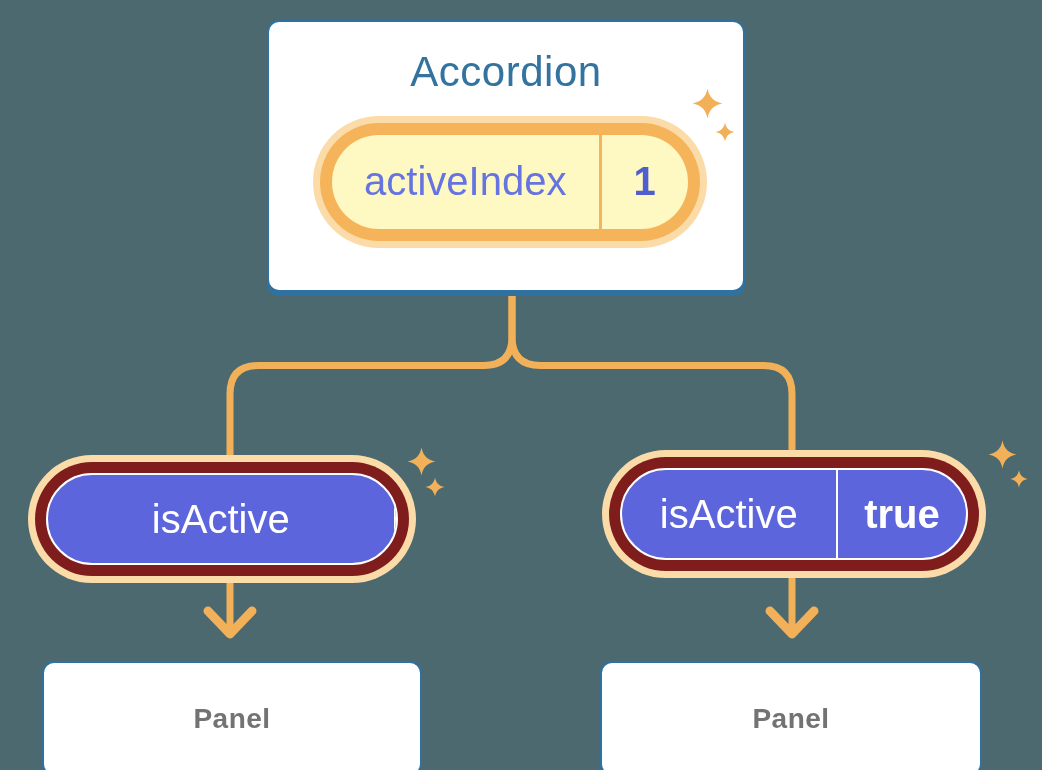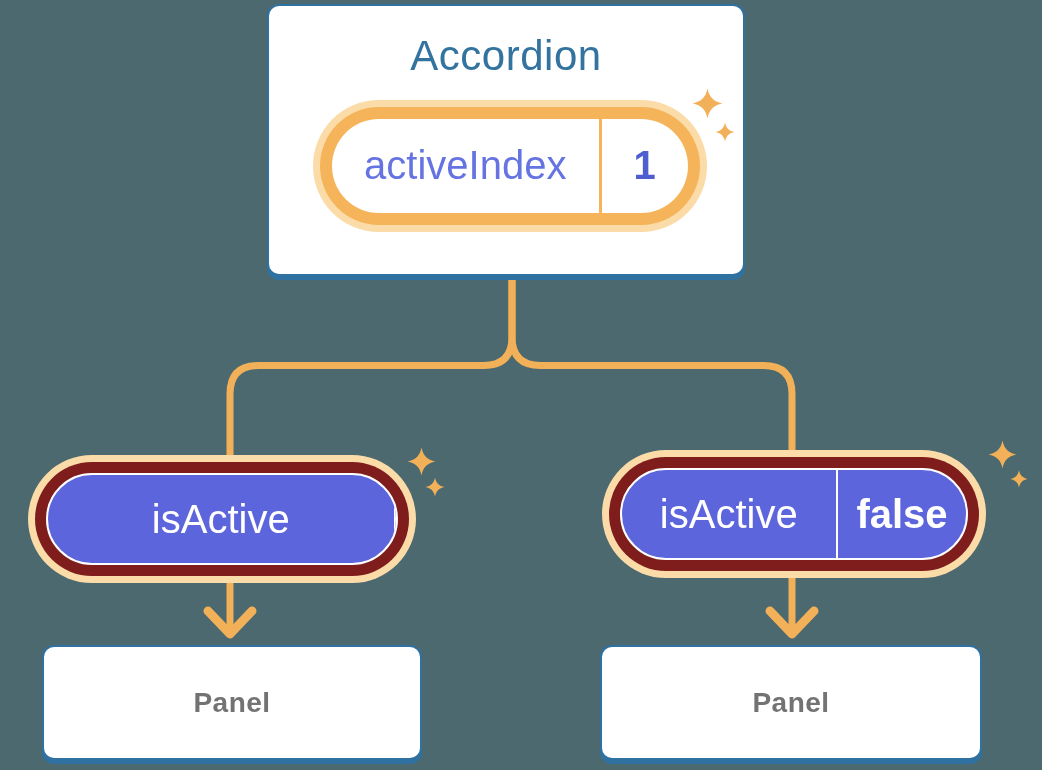--- a/index.html
+++ b/index.html
@@ -23,20 +23,21 @@
   }
   
   .card {
     position: absolute;
     background: #FFFFFF;
     border: 2.5px solid #2F71A1;
     border-radius: 12px;
     box-shadow: 0 4px 0 #2F71A1;
     box-sizing: border-box;
     z-index: 2;
+    margin-top: 16px;
   }
   .card-accordion { left: 267px; top: 4px;  width: 478px; height: 272px; }
   .card-panel-left  { left: 42px;  top: 645px; width: 380px; height: 115px; }
   .card-panel-right { left: 600px; top: 645px; width: 382px; height: 115px; }
   .node-title {
     position: absolute;
     left: 0; top: 26px;
     width: 100%;
     text-align: center;
     color: #33739F;
@@ -84,21 +85,21 @@
     align-items: center;
     justify-content: center;
     font-size: 40px;
   }
   .seg-label { flex: 1; }
   .pill-divider { width: 2.5px; align-self: stretch; }
 
   
   .pill-state { left: 43.5px; top: 93.5px; width: 394px; height: 132px; }
   .pill-state .pill-ring { background: #F5B45A; }
-  .pill-state .pill-body { background: #ffffff; }
+  .pill-state .pill-body { background: #fef9c3; }
   .pill-state .pill-divider { background: #F5B45A; }
   .pill-state .seg-label { color: #6574E1; }
   .pill-state .seg-value { width: 86px; color: #4F5FD0; font-weight: bold; }
 
   
   .pill-prop .pill-ring { background: #7f1d1d; padding: 11px; }
   .pill-prop .pill-body {
     background: #5D65DC;
     border: 2.5px solid #FFFFFF;
     color: #FFFFFF;
@@ -147,21 +148,21 @@
         <div class="pill-divider"></div>
       </div>
     </div>
   </div>
 
   <div class="pill pill-prop pill-prop-right">
     <div class="pill-ring">
       <div class="pill-body">
         <div class="pill-seg seg-label">isActive</div>
         <div class="pill-divider"></div>
-        <div class="pill-seg seg-value">false</div>
+        <div class="pill-seg seg-value">true</div>
       </div>
     </div>
   </div>
 
   <div class="card card-panel-left">
     <div class="panel-title">Panel</div>
   </div>
   <div class="card card-panel-right">
     <div class="panel-title">Panel</div>
   </div>

